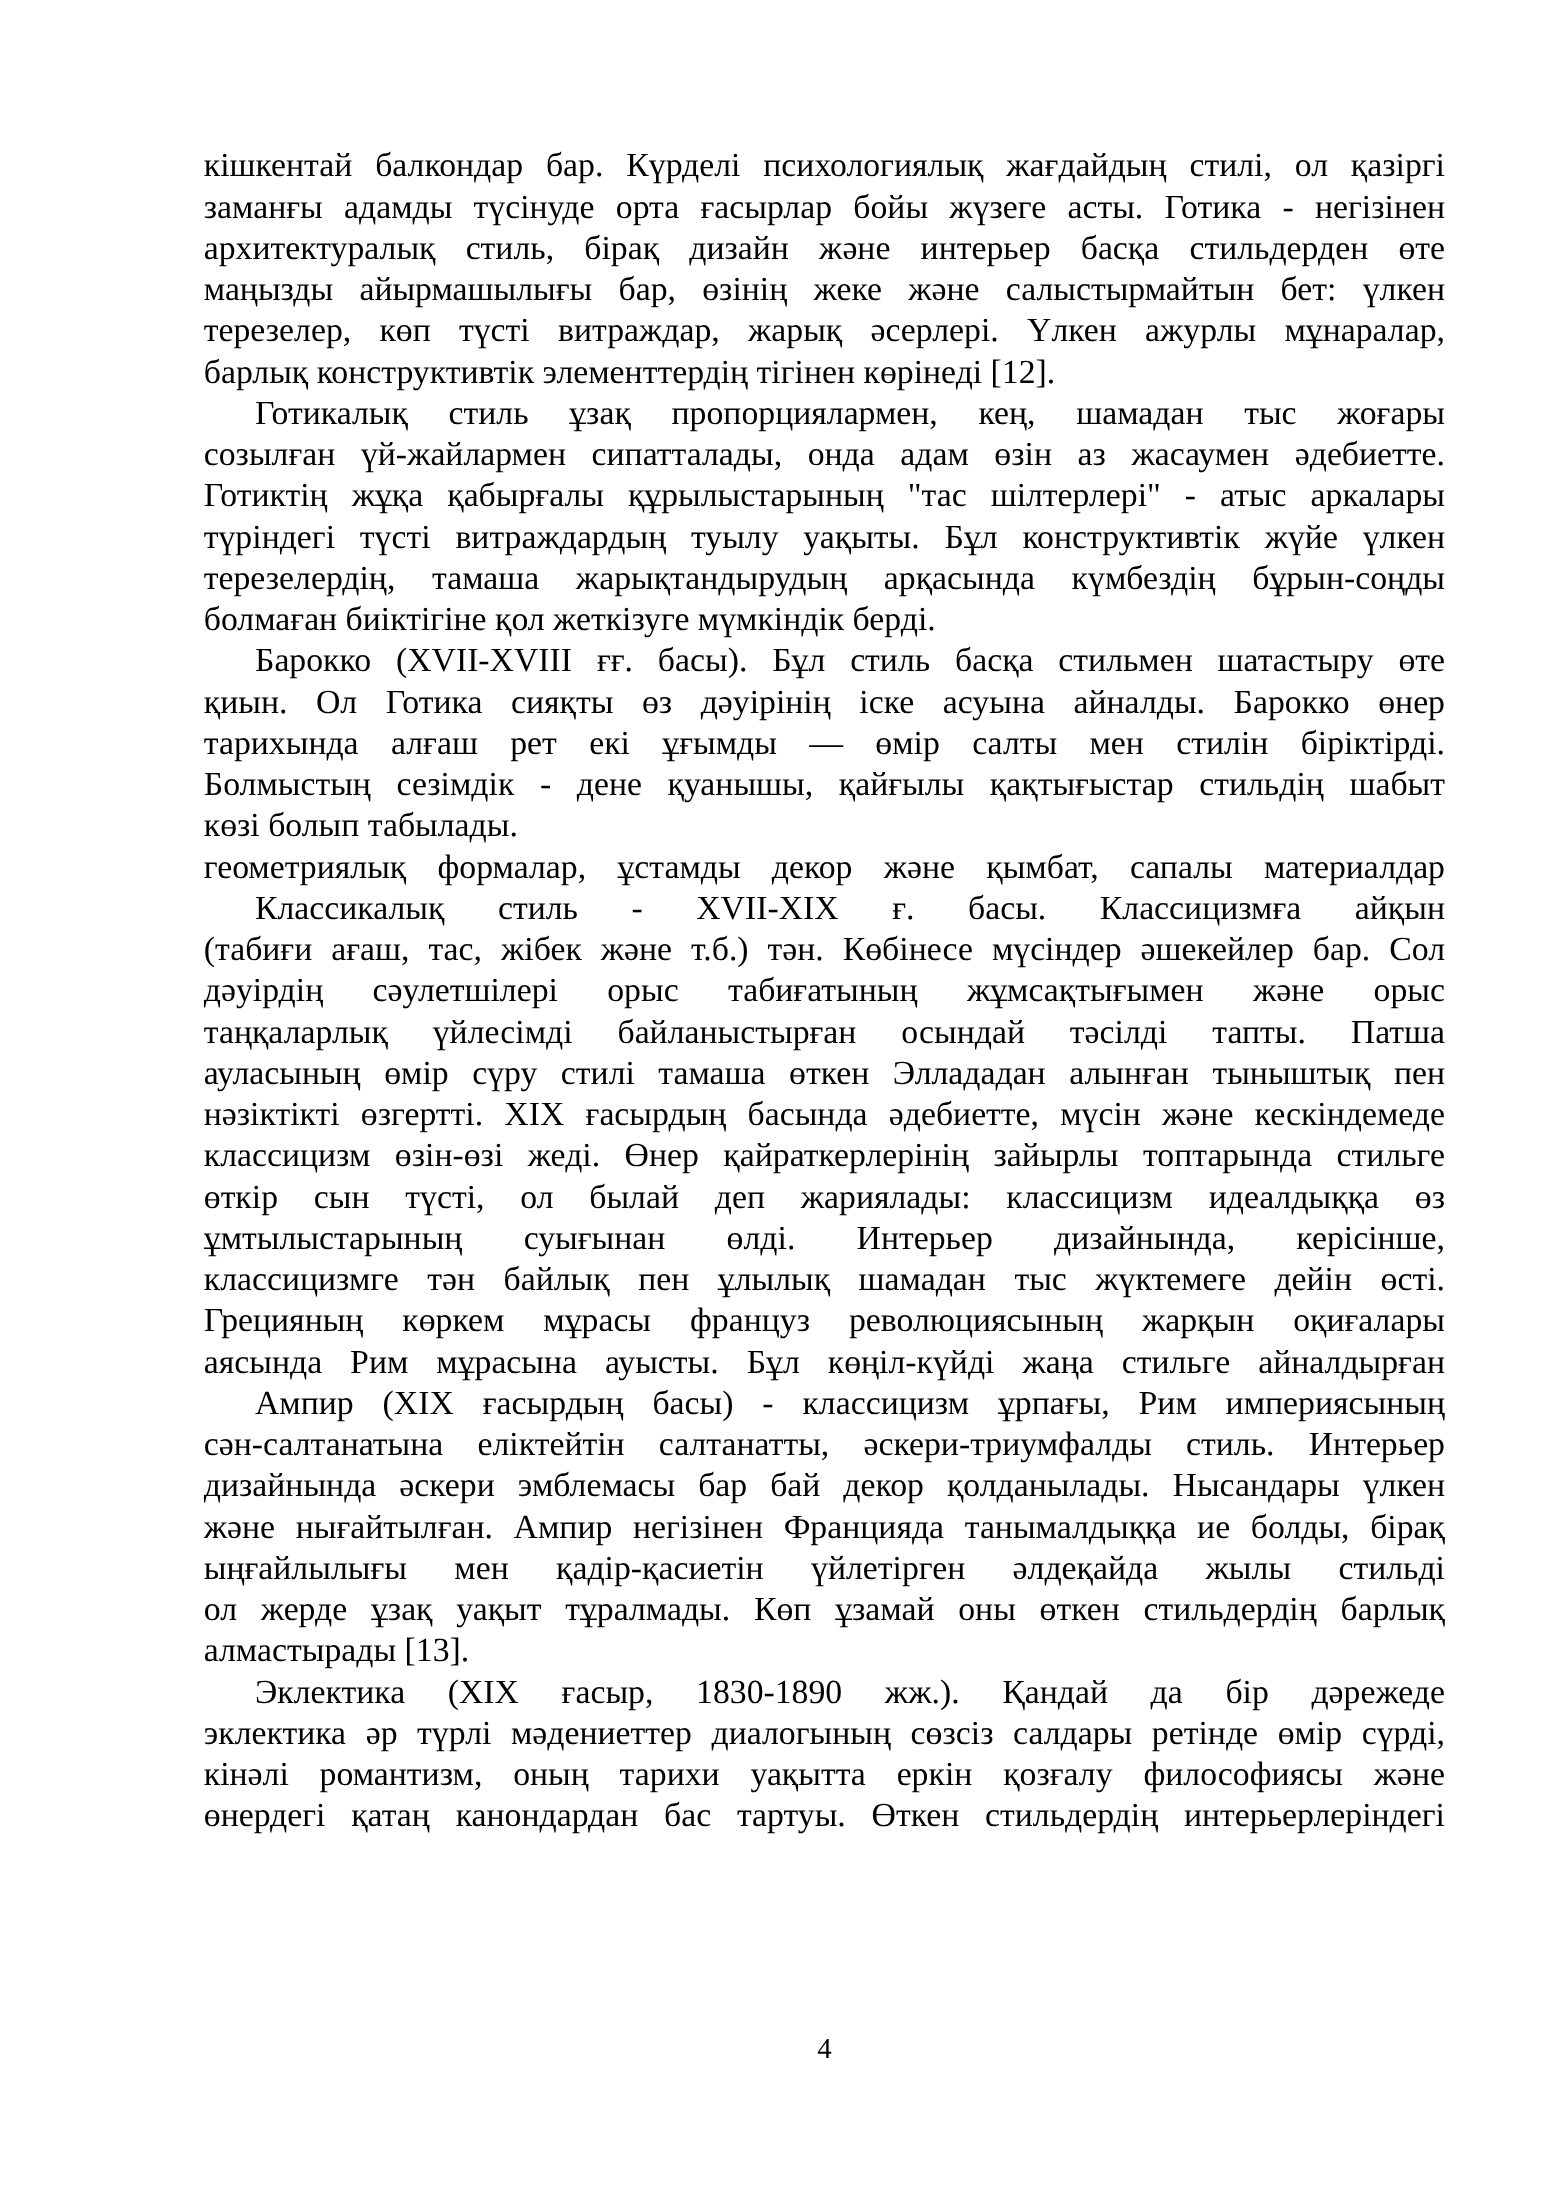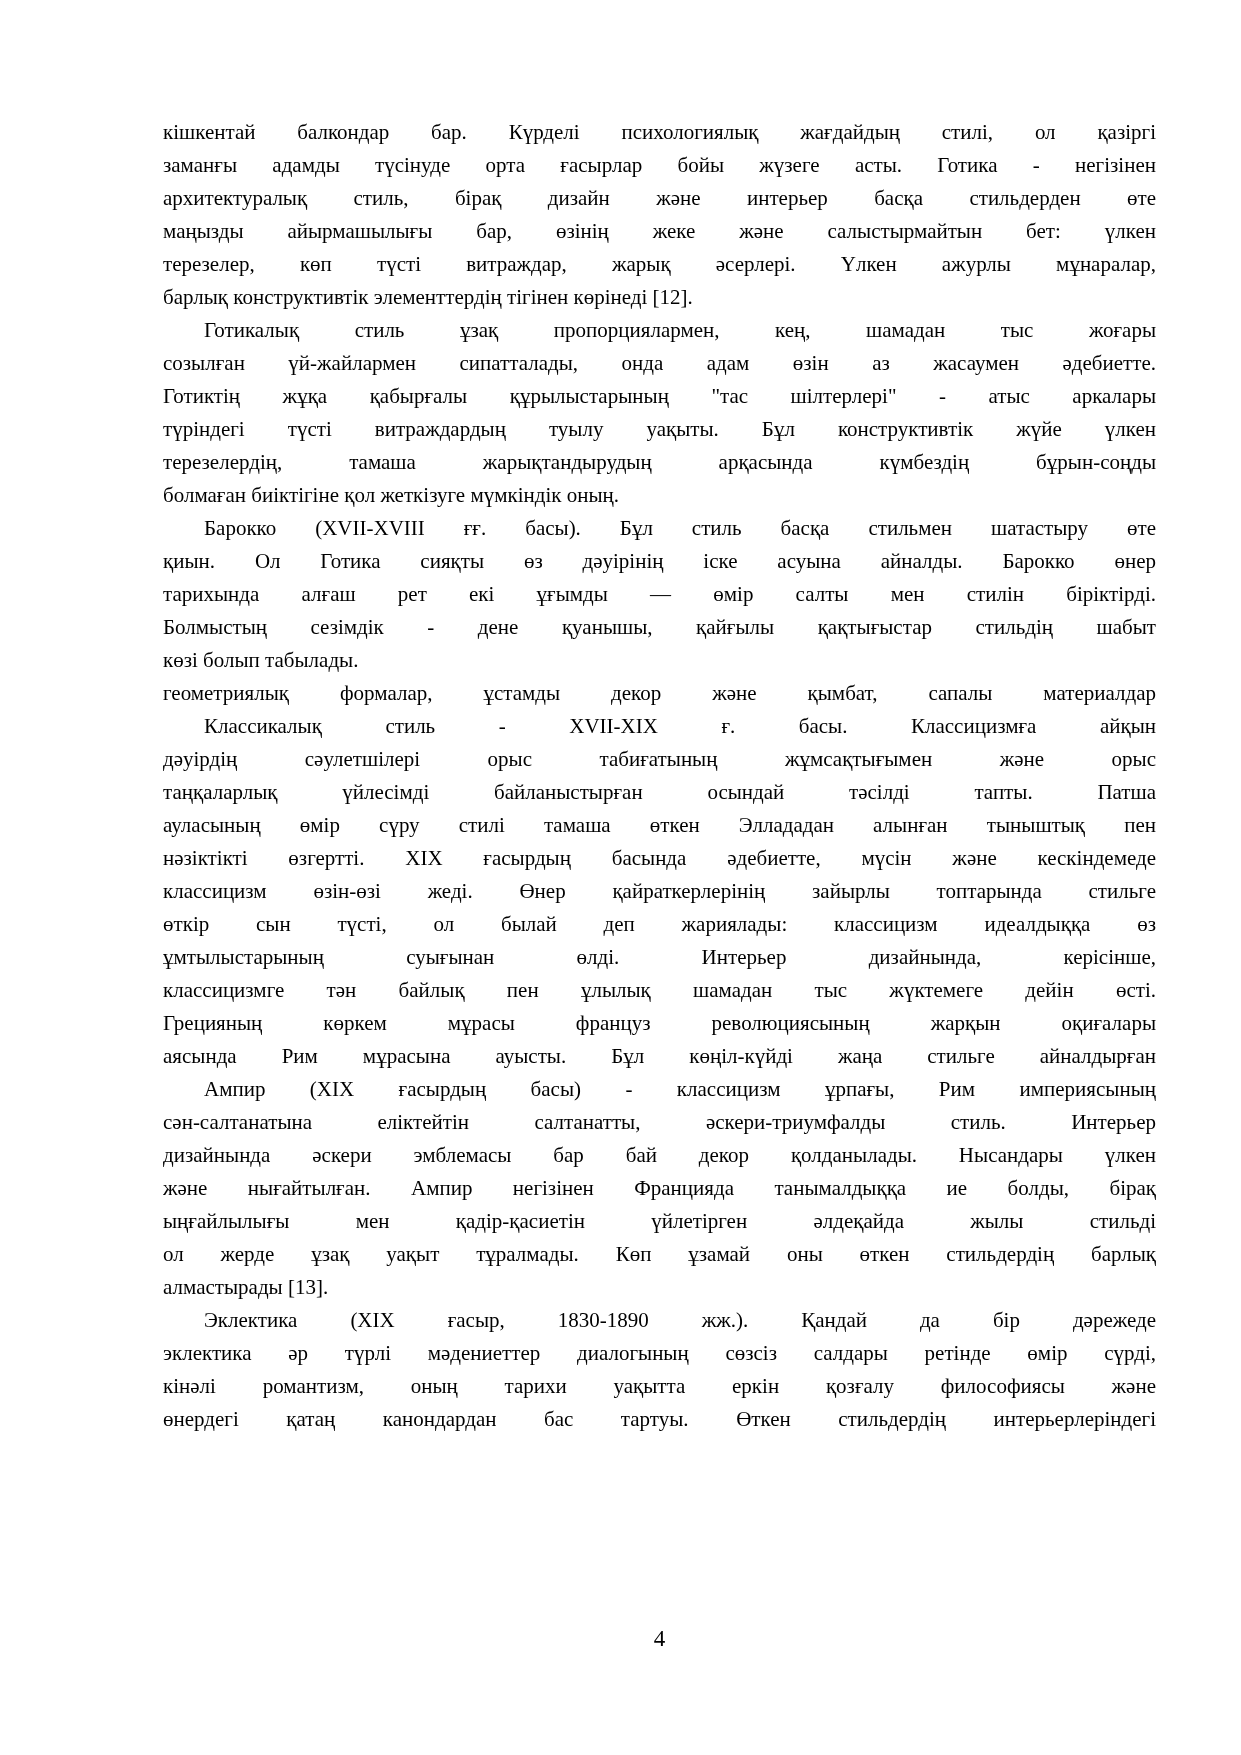--- a/index.html
+++ b/index.html
@@ -15,21 +15,21 @@
     background: #ffffff;
     overflow: hidden;
   }
   .text-block {
     position: absolute;
     left: 163px; top: 116px;
     width: 993px;
   }
   .para { margin: 0; padding: 0; }
   .ln {
-    font-size: 21px;
+    font-size: 27px;
     line-height: 33px;
     height: 33px;
     overflow: hidden;
     text-align: justify;
     text-align-last: justify;
     -moz-text-align-last: justify;
   }
   .ln.end {
     text-align: center;
     text-align-last: left;
@@ -59,34 +59,35 @@
       <div class="ln">терезелер, көп түсті витраждар, жарық әсерлері. Үлкен ажурлы мұнаралар,</div>
       <div class="ln end">барлық конструктивтік элементтердің тігінен көрінеді [12].</div>
     </div>
 
     <div class="para">
       <div class="ln ind">Готикалық стиль ұзақ пропорциялармен, кең, шамадан тыс жоғары</div>
       <div class="ln">созылған үй-жайлармен сипатталады, онда адам өзін аз жасаумен әдебиетте.</div>
       <div class="ln">Готиктің жұқа қабырғалы құрылыстарының "тас шілтерлері" - атыс аркалары</div>
       <div class="ln">түріндегі түсті витраждардың туылу уақыты. Бұл конструктивтік жүйе үлкен</div>
       <div class="ln">терезелердің, тамаша жарықтандырудың арқасында күмбездің бұрын-соңды</div>
-      <div class="ln end">болмаған биіктігіне қол жеткізуге мүмкіндік оның.</div>
+      <div class="ln end">болмаған биіктігіне қол жеткізуге мүмкіндік берді.</div>
     </div>
 
     <div class="para">
       <div class="ln ind">Барокко (XVII-XVIII ғғ. басы). Бұл стиль басқа стильмен шатастыру өте</div>
       <div class="ln">қиын. Ол Готика сияқты өз дәуірінің іске асуына айналды. Барокко өнер</div>
       <div class="ln">тарихында алғаш рет екі ұғымды — өмір салты мен стилін біріктірді.</div>
       <div class="ln">Болмыстың сезімдік - дене қуанышы, қайғылы қақтығыстар стильдің шабыт</div>
       <div class="ln end">көзі болып табылады.</div>
     </div>
 
     <div class="para">
       <div class="ln">геометриялық формалар, ұстамды декор және қымбат, сапалы материалдар</div>
       <div class="ln ind">Классикалық стиль - XVII-XIX ғ. басы. Классицизмға айқын</div>
+      <div class="ln">(табиғи ағаш, тас, жібек және т.б.) тән. Көбінесе мүсіндер әшекейлер бар. Сол</div>
       <div class="ln">дәуірдің сәулетшілері орыс табиғатының жұмсақтығымен және орыс</div>
       <div class="ln">таңқаларлық үйлесімді байланыстырған осындай тәсілді тапты. Патша</div>
       <div class="ln">ауласының өмір сүру стилі тамаша өткен Эллададан алынған тыныштық пен</div>
       <div class="ln">нәзіктікті өзгертті. XIX ғасырдың басында әдебиетте, мүсін және кескіндемеде</div>
       <div class="ln">классицизм өзін-өзі жеді. Өнер қайраткерлерінің зайырлы топтарында стильге</div>
       <div class="ln">өткір сын түсті, ол былай деп жариялады: классицизм идеалдыққа өз</div>
       <div class="ln">ұмтылыстарының суығынан өлді. Интерьер дизайнында, керісінше,</div>
       <div class="ln">классицизмге тән байлық пен ұлылық шамадан тыс жүктемеге дейін өсті.</div>
       <div class="ln">Грецияның көркем мұрасы француз революциясының жарқын оқиғалары</div>
       <div class="ln">аясында Рим мұрасына ауысты. Бұл көңіл-күйді жаңа стильге айналдырған</div>

